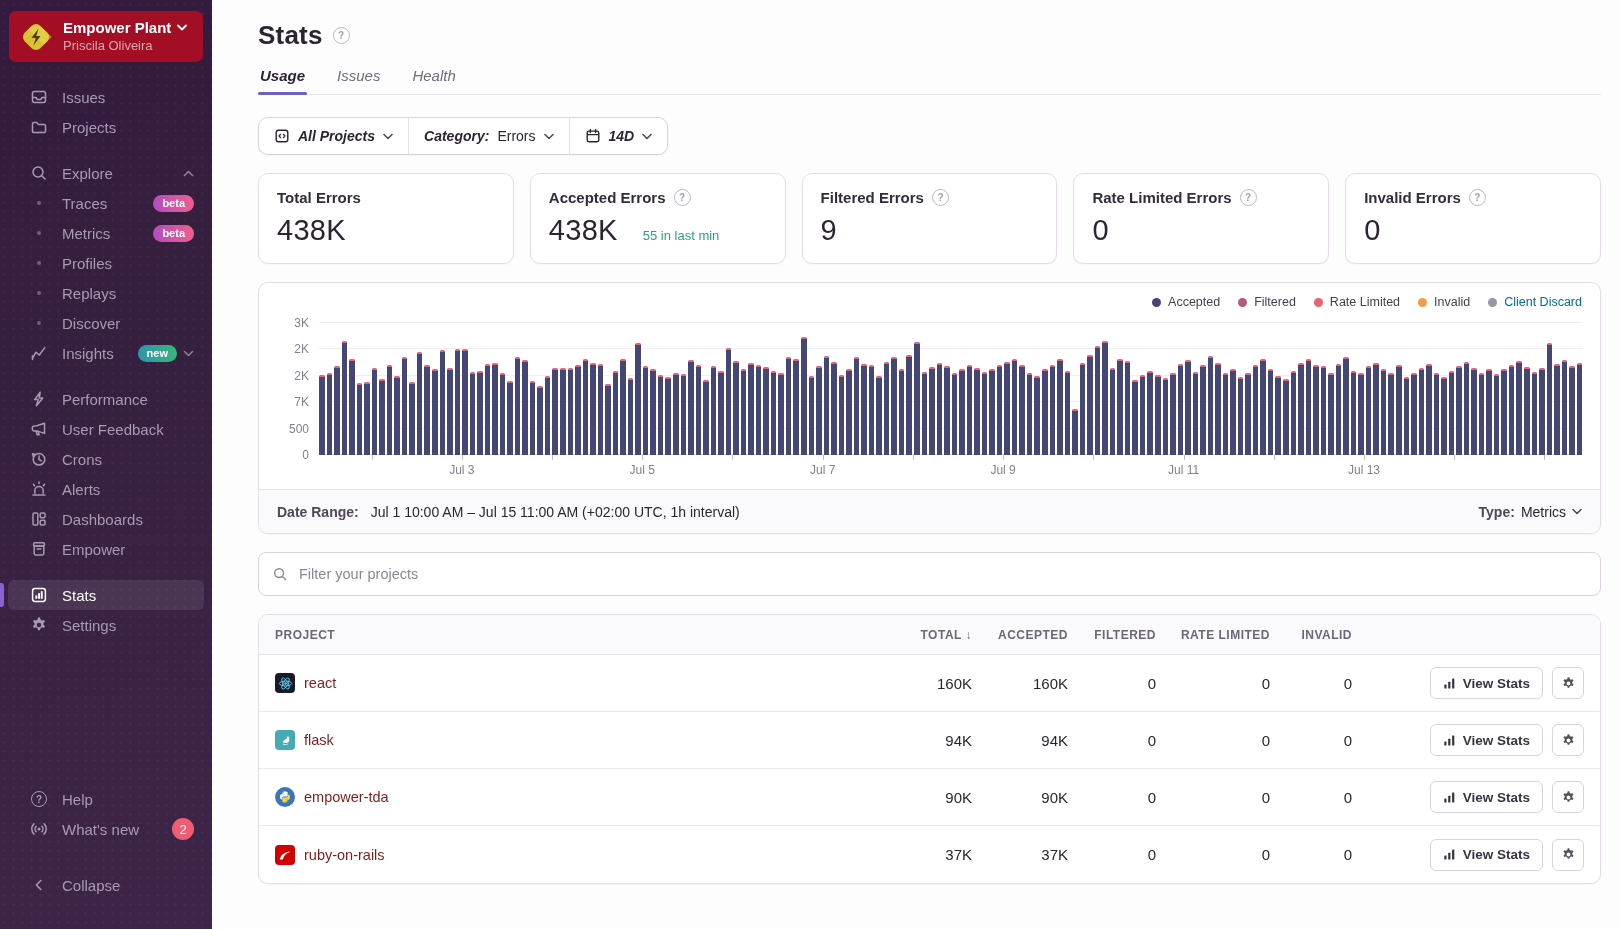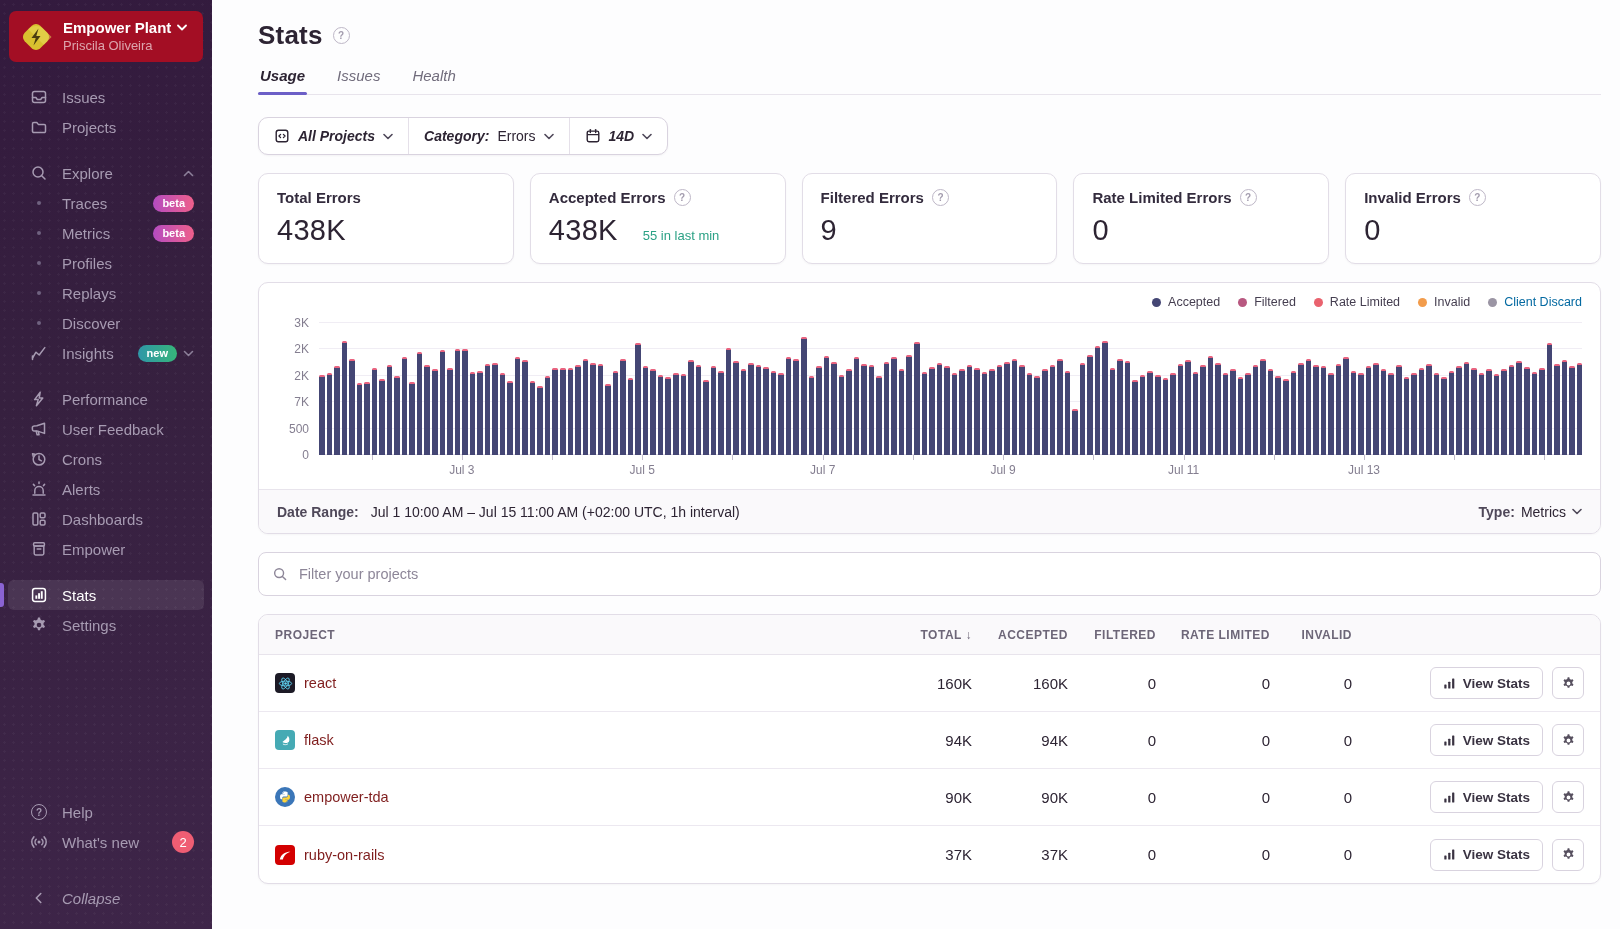--- a/index.html
+++ b/index.html
@@ -47,21 +47,21 @@
   .badge {
     font-size:11px; font-weight:700; color:#fff; padding:2px 9px; border-radius:20px; line-height:13px;
   }
   .badge.beta { background:linear-gradient(90deg,#b44cc0,#ef5f8b); }
   .badge.new  { background:linear-gradient(90deg,#2f97a8,#36b57a); }
   .count-badge {
     width:22px; height:22px; border-radius:50%; background:#ef5d73; color:#fff;
     font-size:13px; display:flex; align-items:center; justify-content:center;
   }
   .sb-footer { padding:4px 0 0 0; }
-  .collapse-wrap { margin:14px 0 0 0; padding:12px 0 16px 0;font-style:italic; }
+  .collapse-wrap { margin:14px 0 13px 0; padding:12px 0 16px 0; }
   .q-ring {
     width:16px; height:16px; border:1.5px solid currentColor; border-radius:50%;
     display:inline-flex; align-items:center; justify-content:center;
     font-size:10px; font-weight:700; color:inherit;
   }
   
   .main { margin-left:230px; padding:20px 19px 0 28px; }
   .page-head { display:flex; align-items:center; gap:10px; }
   .page-title { font-size:26px; font-weight:700; color:#2d2433; margin:0; letter-spacing:.2px; }
   .help-ring {

